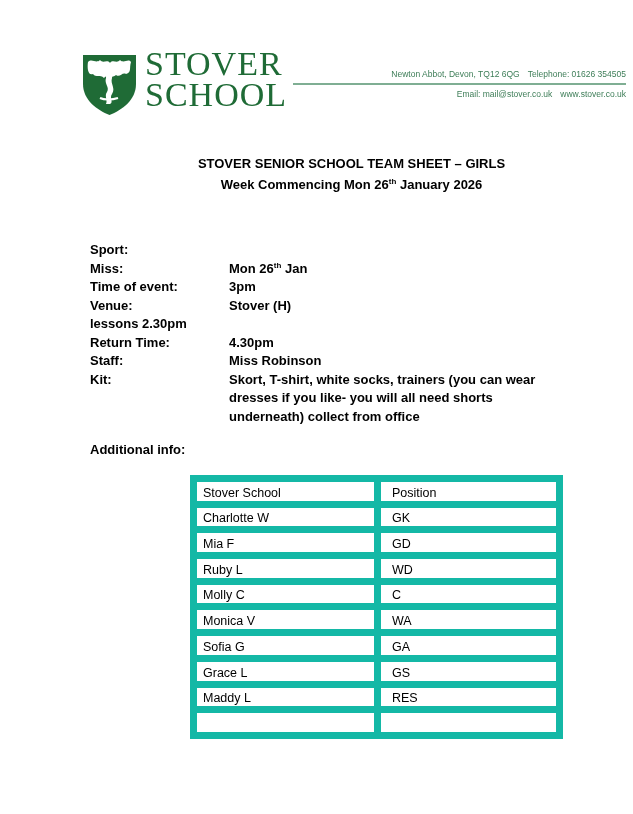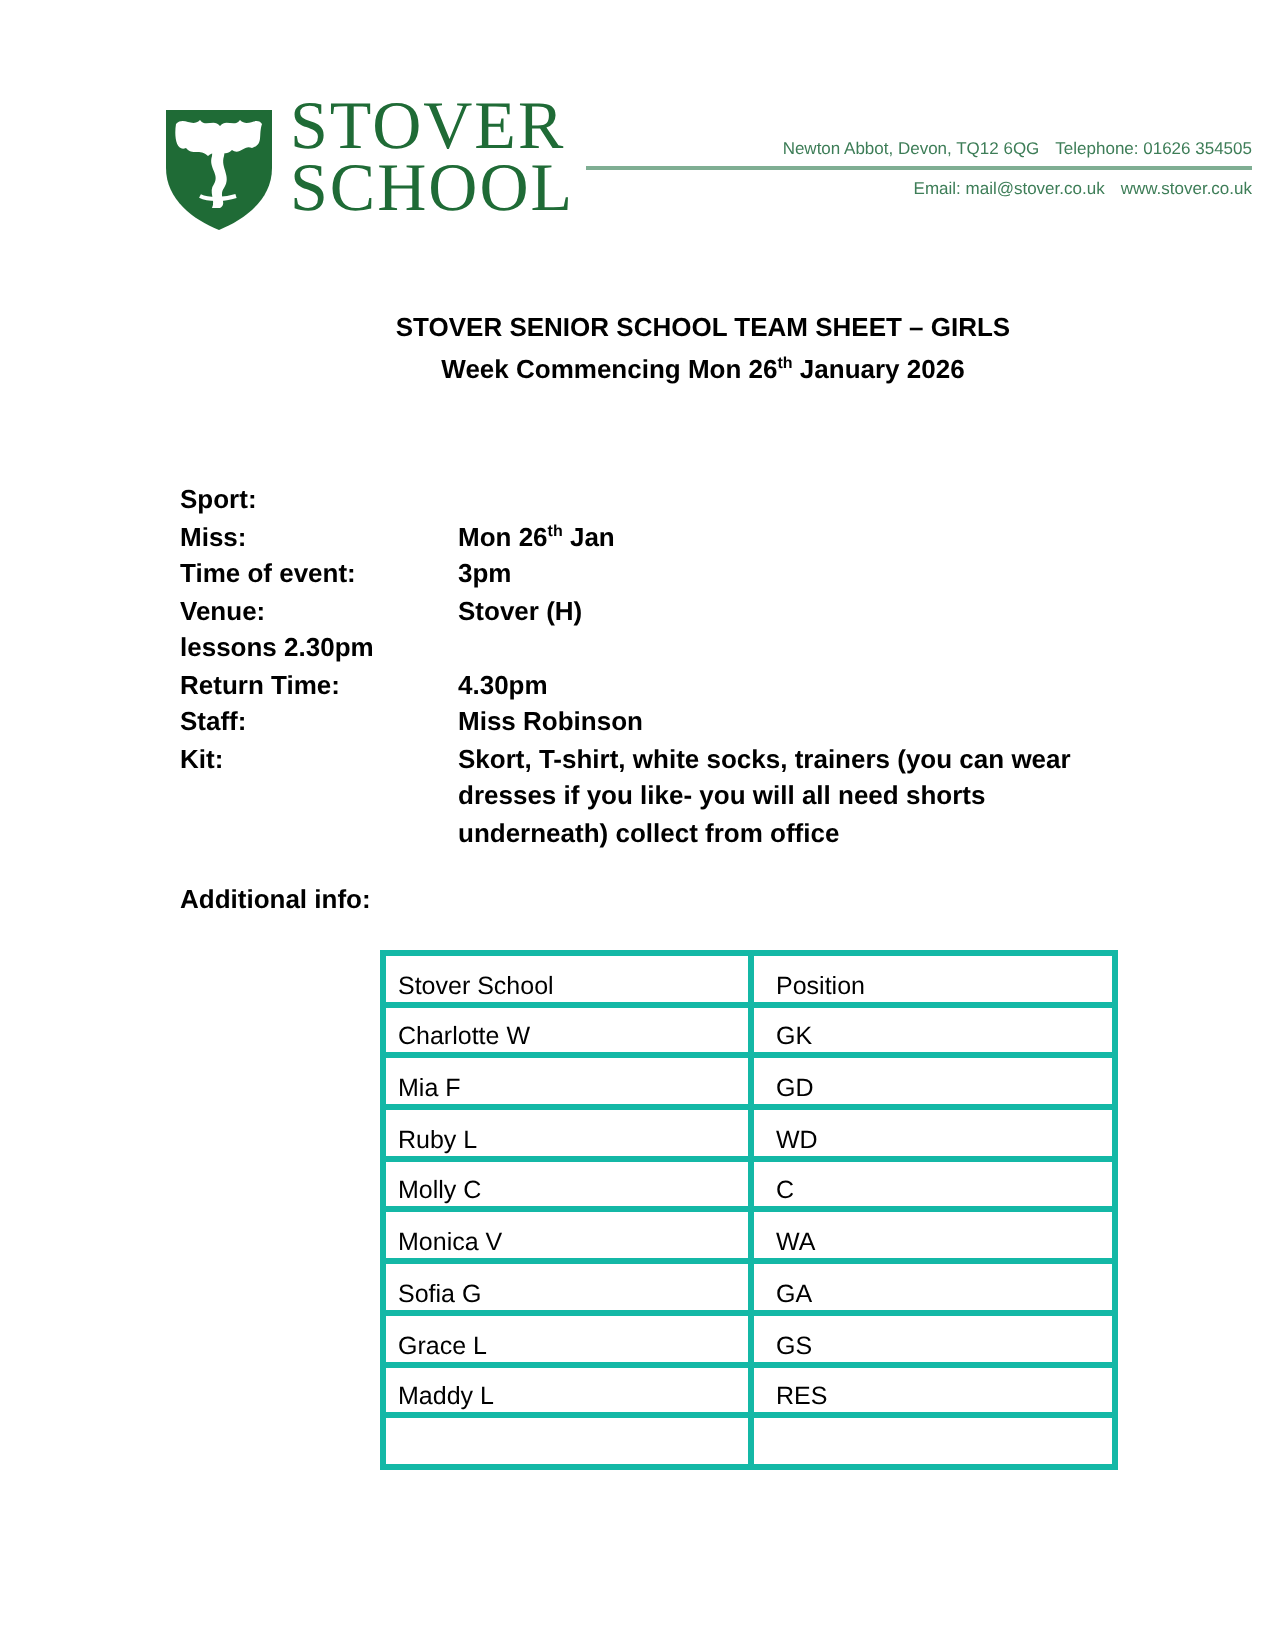--- a/index.html
+++ b/index.html
@@ -25,21 +25,21 @@
 
     
     .details { left: 90px; top: 241px; font-weight: bold; font-size: 13px; }
     .row { display: flex; line-height: 18.5px; }
     .row .k { width: 139px; flex: none; }
     .row .v { width: 320px; }
     .addl { left: 90px; top: 442px; font-weight: bold; font-size: 13px; }
 
     
     table.team { position: absolute; left: 190px; top: 475px; border-collapse: collapse; font-size: 12.5px; }
-    table.team td { border: 3px solid #14b8a6; height: 25.7px; padding: 0 0 0 6px; vertical-align: bottom;
+    table.team td { border: 7px solid #14b8a6; height: 25.7px; padding: 0 0 0 6px; vertical-align: bottom;
                     padding-bottom: 1px; box-sizing: border-box; }
     table.team td.c1 { width: 184px; }
     table.team td.c2 { width: 182px; padding-left: 11px; }
   </style>
 </head>
 <body>
 
 <svg class="abs crest" viewBox="0 0 55 62">
   <path d="M1 1 H54 V30 C54 46 40 56 27.5 61 C15 56 1 46 1 30 Z" fill="#1f6b36"></path>
   <path d="M6 8 C10 4 14 10 18 6 C21 10 25 5 28 9 C31 5 35 10 38 6 C42 10 46 4 49 8 C47 14 50 18 44 20 C40 18 38 24 34 21 C30 25 26 20 22 24 C18 20 14 24 11 20 C6 22 5 14 6 8 Z" fill="#ffffff"></path>

